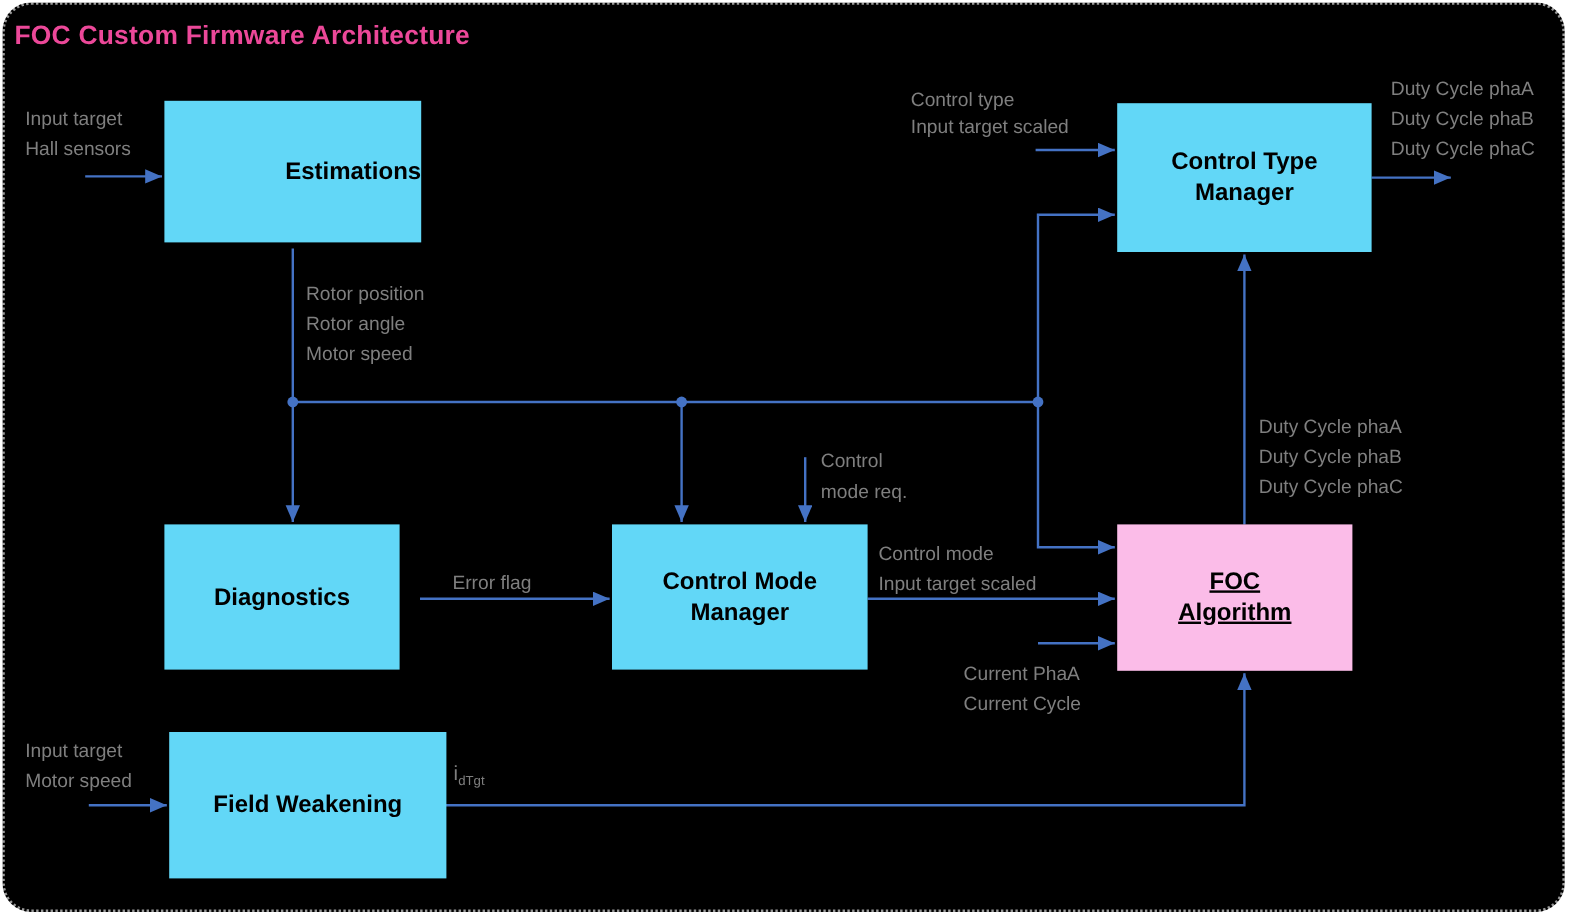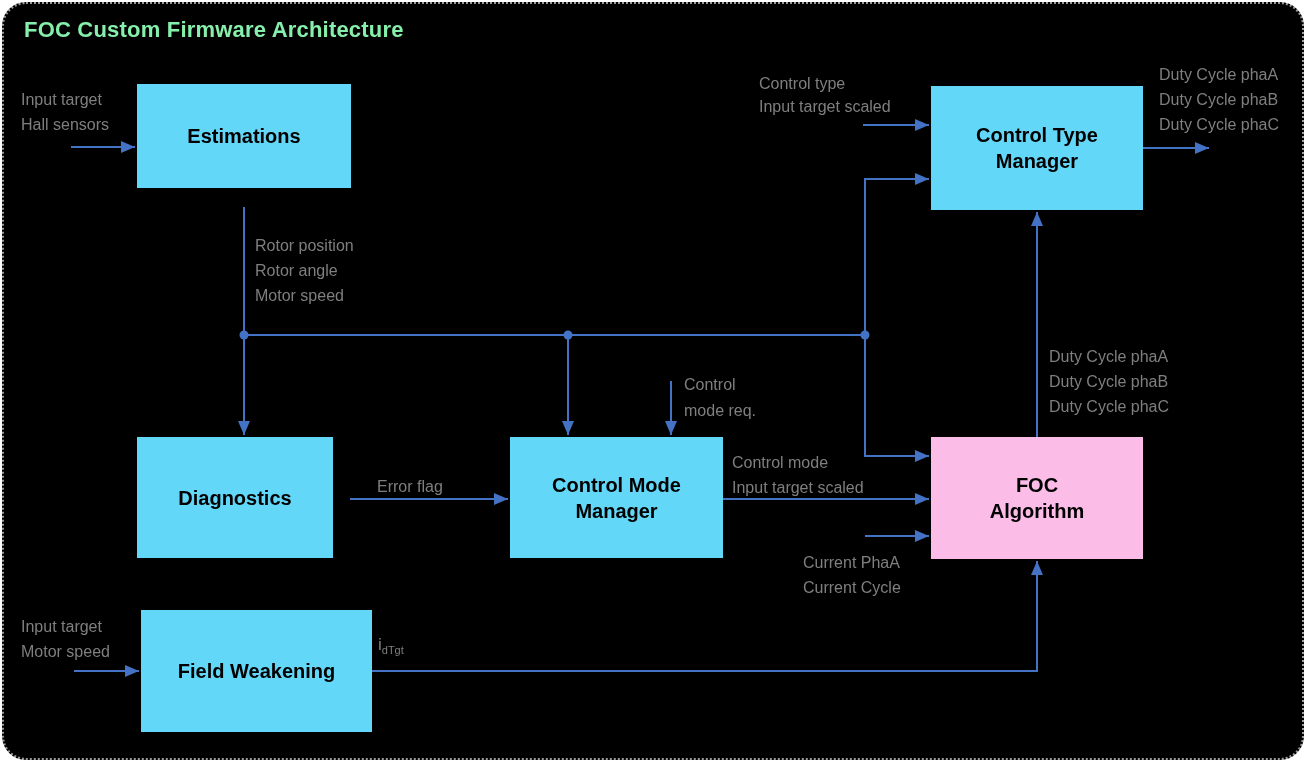--- a/index.html
+++ b/index.html
@@ -18,24 +18,24 @@
     position: absolute;
     left: 2px; top: 2px;
     width: 1302px; height: 758px;
     background: #000000;
     border: 2px dotted #9a9a9a;
     border-radius: 24px;
     box-sizing: border-box;
   }
   .title {
     position: absolute;
-    left: 20px; top: 13px;
+    left: 8px; top: 13px;
     font-size: 22px;
     font-weight: bold;
-    color: #86efac;
+    color: #ec4899;
     letter-spacing: 0.2px;
     white-space: pre;
   }
   .block {
     position: absolute;
     display: flex;
     align-items: center;
     justify-content: center;
     text-align: center;
     font-size: 20px;
@@ -99,35 +99,35 @@
       <line x1="1139" y1="144" x2="1205" y2="144" marker-end="url(#ah)"></line>
       <line x1="70" y1="667" x2="135" y2="667" marker-end="url(#ah)"></line>
       <polyline points="349,667 1033,667 1033,557" marker-end="url(#ah)"></polyline>
       <circle cx="240" cy="331" r="4.5"></circle>
       <circle cx="564" cy="331" r="4.5"></circle>
       <circle cx="861" cy="331" r="4.5"></circle>
     </svg>
 
     <div class="title">FOC Custom Firmware Architecture</div>
 
-    <div class="block cyan" style="left:133px; top:80px; width:214px; height:104px;">
+    <div class="block cyan" style="left:133px; top:80px; width:214px; height:118px;justify-content:flex-end;">
       <span>Estimations</span>
     </div>
     <div class="block cyan" style="left:133px; top:433px; width:196px; height:121px;">
       <span>Diagnostics</span>
     </div>
     <div class="block cyan" style="left:506px; top:433px; width:213px; height:121px;">
       <span>Control Mode
 Manager</span>
     </div>
     <div class="block cyan" style="left:927px; top:82px; width:212px; height:124px;">
       <span>Control Type
 Manager</span>
     </div>
-    <div class="block pink" style="left:927px; top:433px; width:212px; height:122px;">
+    <div class="block pink" style="left:927px; top:433px; width:196px; height:122px;text-decoration:underline;">
       <span>FOC
 Algorithm</span>
     </div>
     <div class="block cyan" style="left:137px; top:606px; width:231px; height:122px;">
       <span>Field Weakening</span>
     </div>
 
     <div class="siglabel" style="left:17px; top:83px;">Input target
 Hall sensors</div>
     <div class="siglabel" style="left:251px; top:229px;">Rotor position

